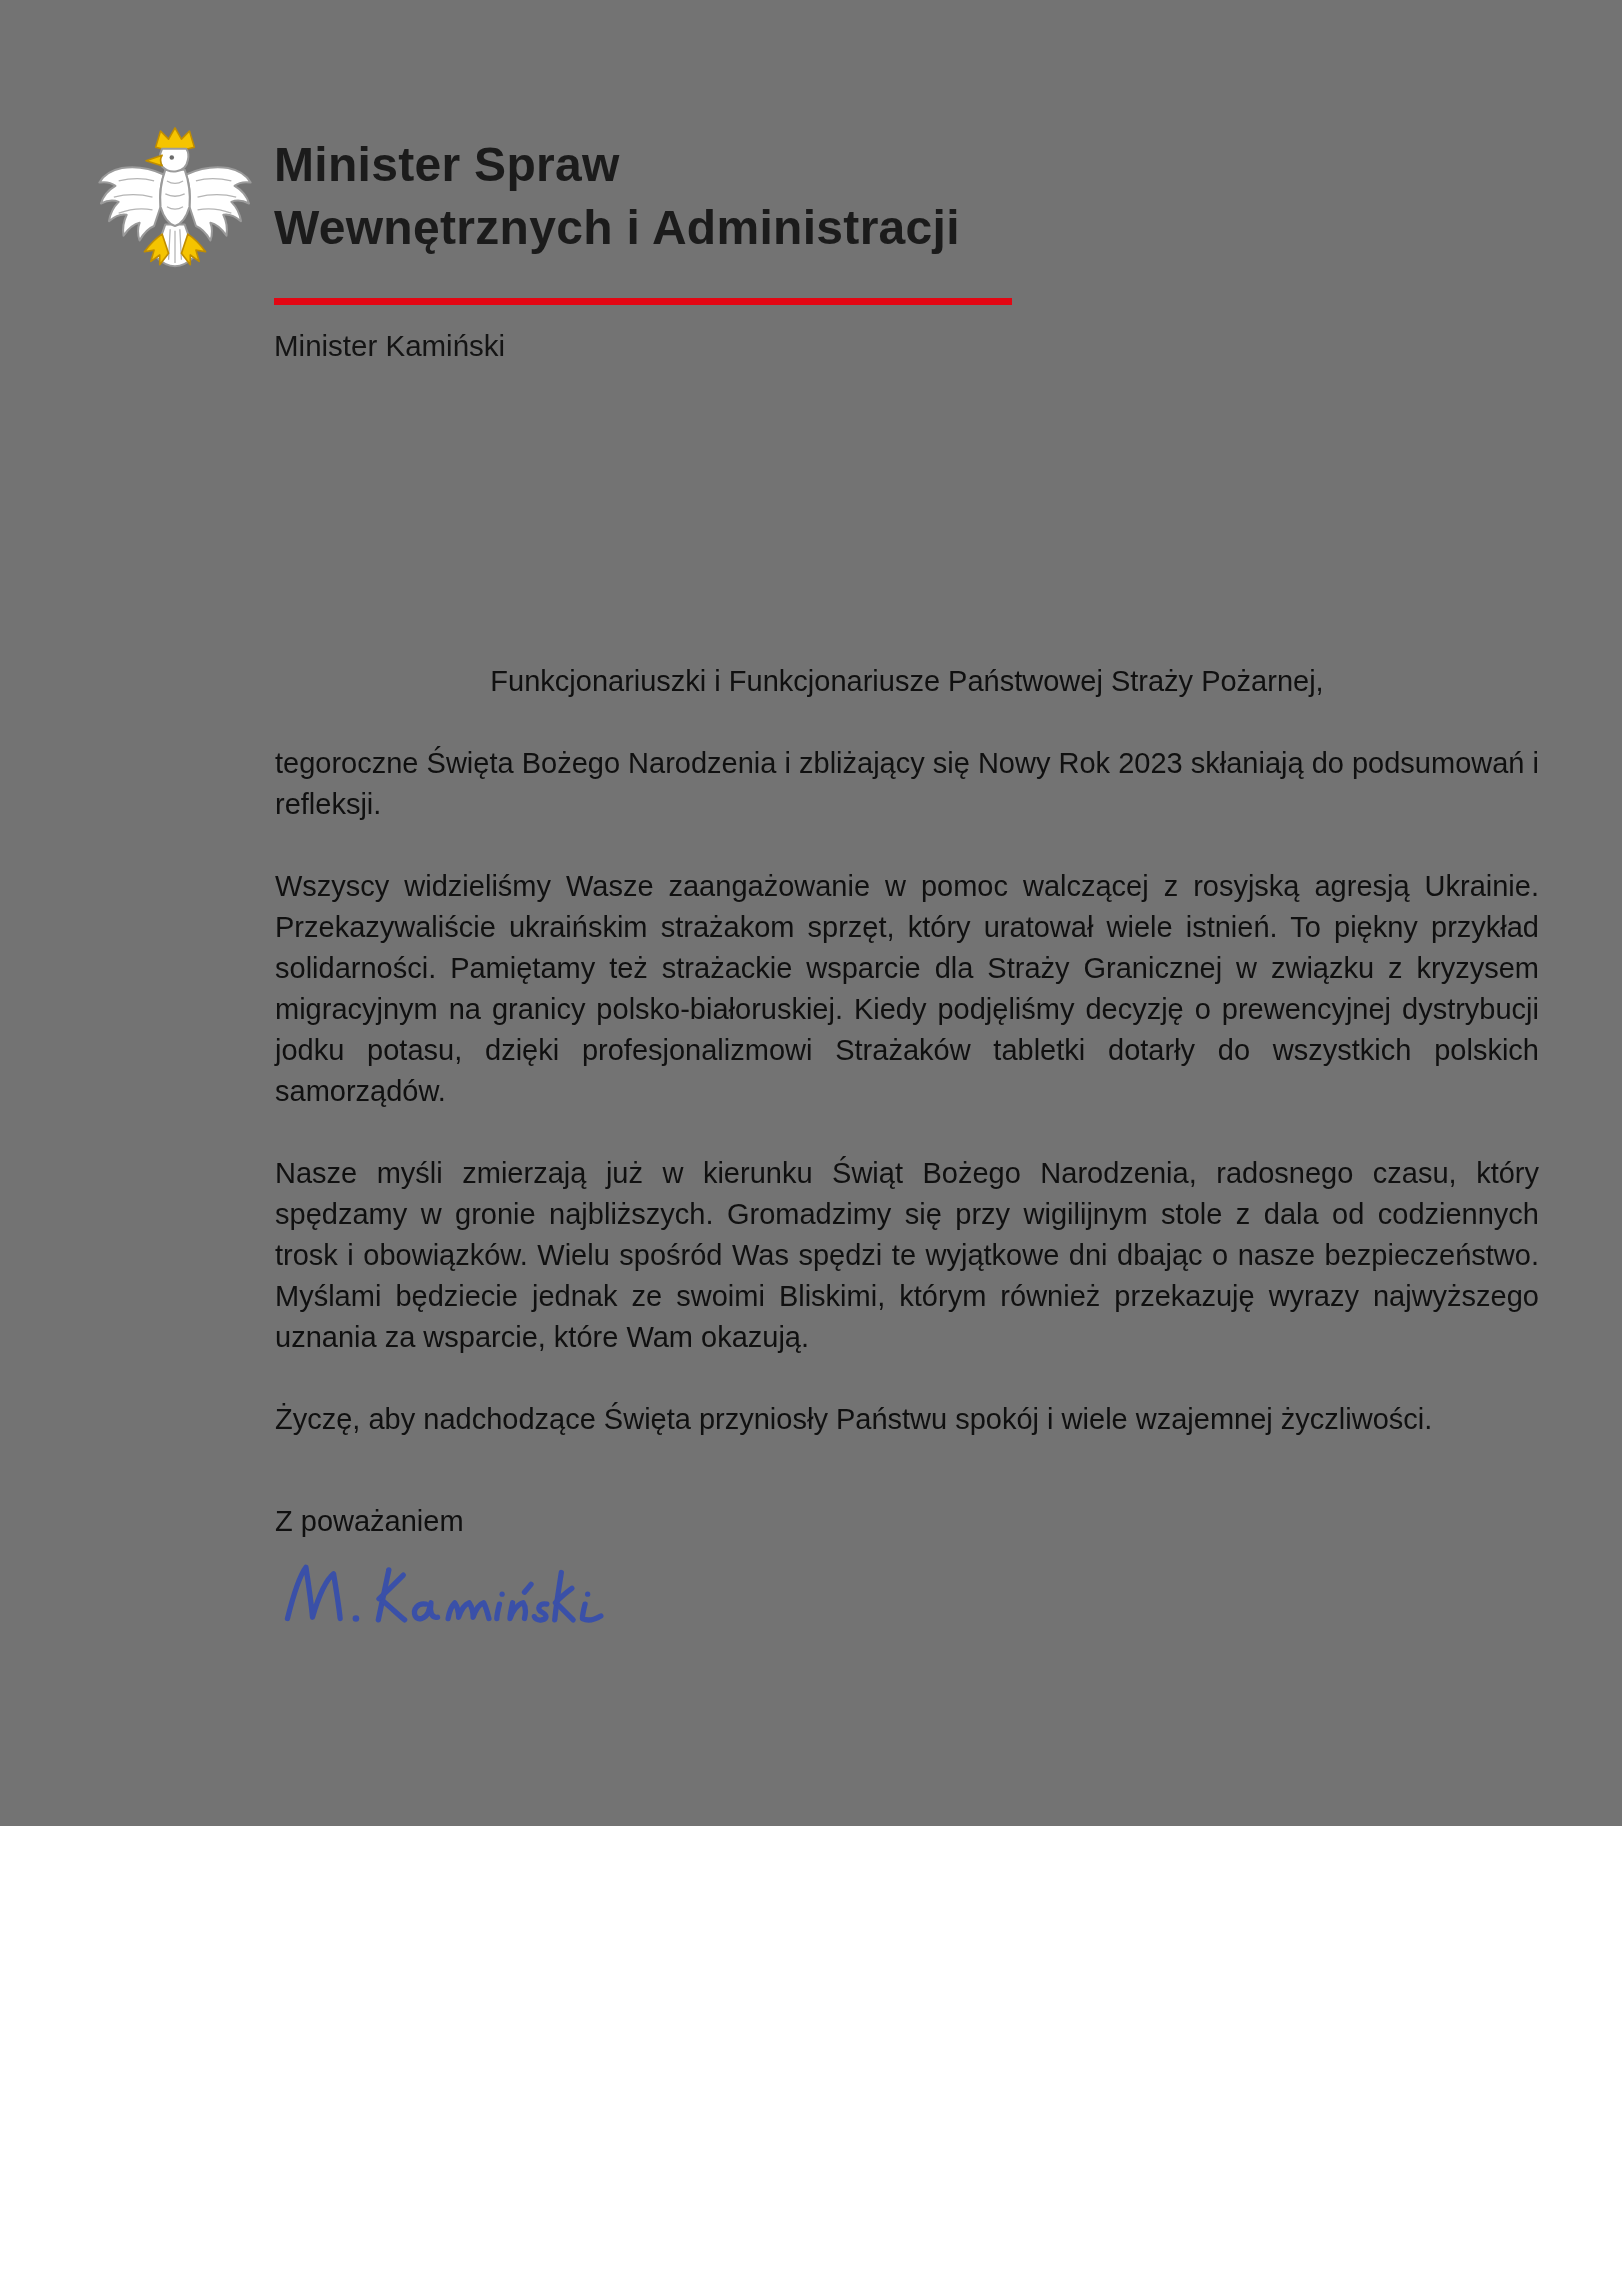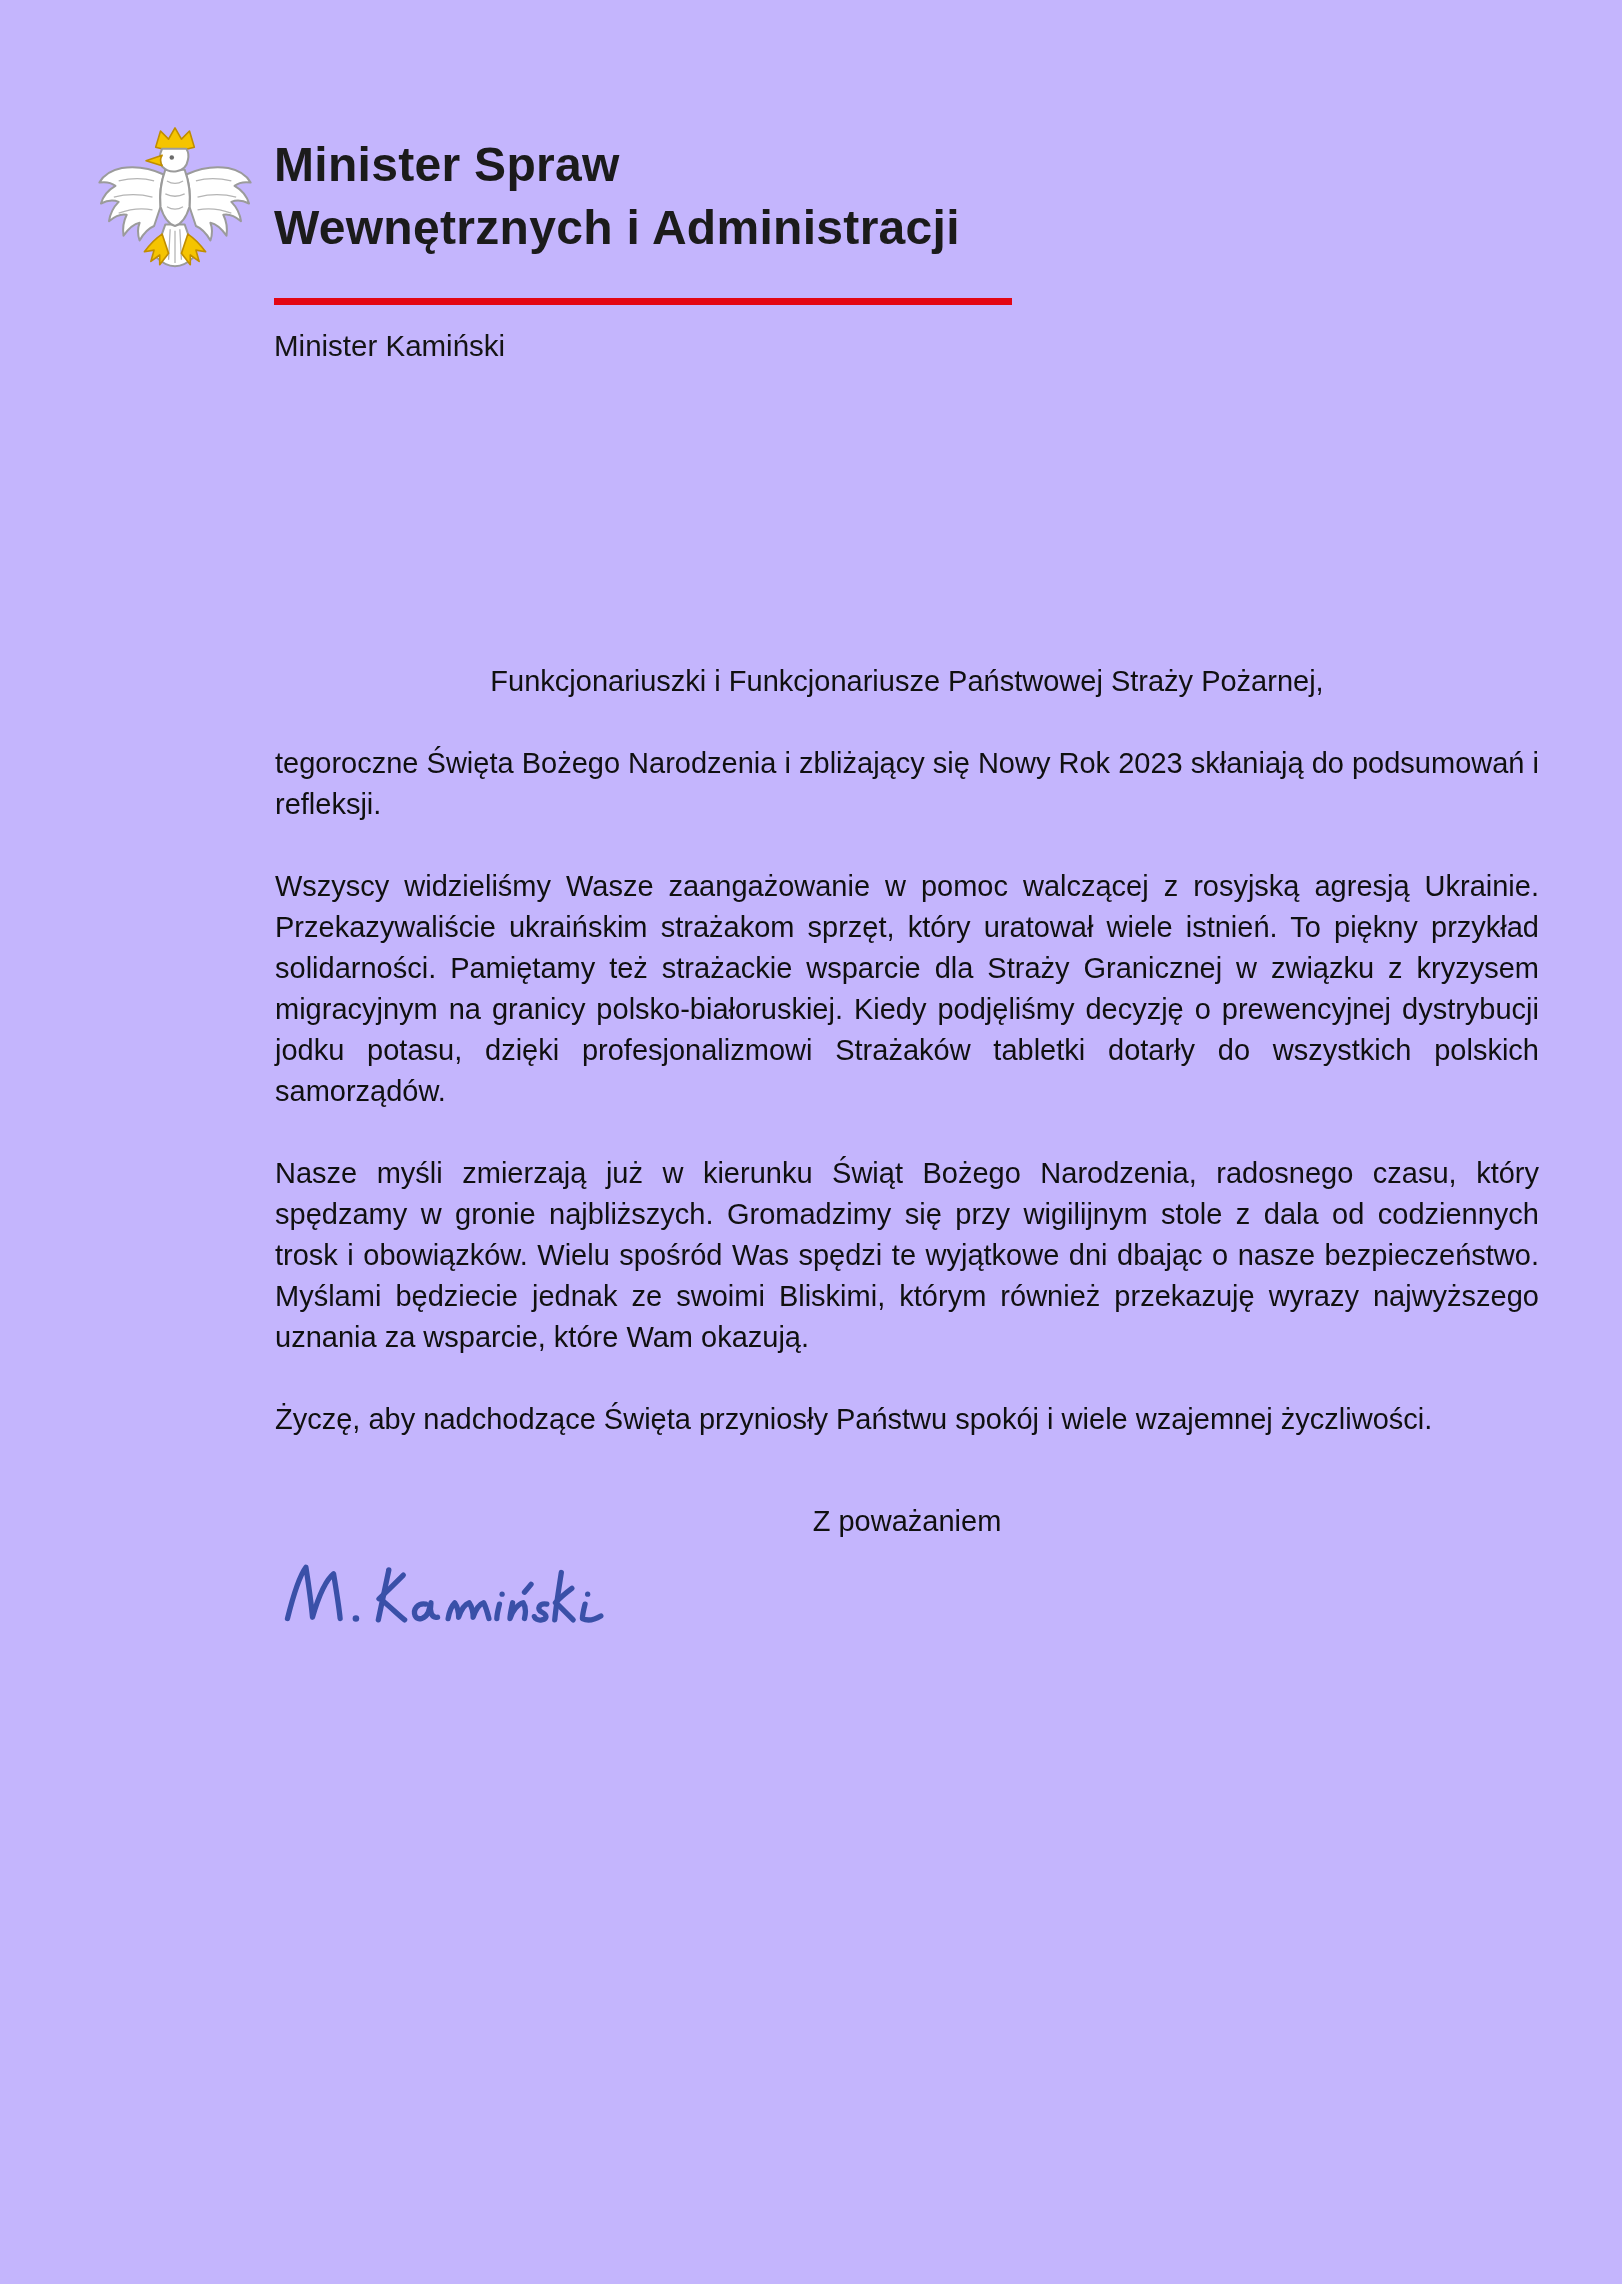--- a/index.html
+++ b/index.html
@@ -6,22 +6,22 @@
   * { margin: 0; padding: 0; box-sizing: border-box; }
   html, body { background: #ffffff; }
   body {
     width: 1622px;
     font-family: "Liberation Sans", "DejaVu Sans", sans-serif;
     color: #101010;
   }
   .page {
     position: relative;
     width: 1622px;
-    height: 2284px;
-    background: #c4b5fd;
+    height: 1826px;
+    background: #737373;
     overflow: hidden;
   }
 
   
   .emblem {
     position: absolute;
     left: 91px;
     top: 123px;
     width: 168px;
     height: 169px;
@@ -70,21 +70,21 @@
   }
   .salutation-group { margin-bottom: 41px; }
   .salutation-line { text-align: center; }
   .para {
     text-align: justify;
     margin-bottom: 41px;
   }
   .para:last-of-type { margin-bottom: 0; }
   .closing {
     margin-top: 61px;
-    text-align: center;
+    text-align: left;
   }
   .signature {
     margin-top: 16px;
     width: 362px;
     height: 79px;
   }
   .signature svg { width: 100%; height: 100%; display: block; }
 </style>
 </head>
 <body>

